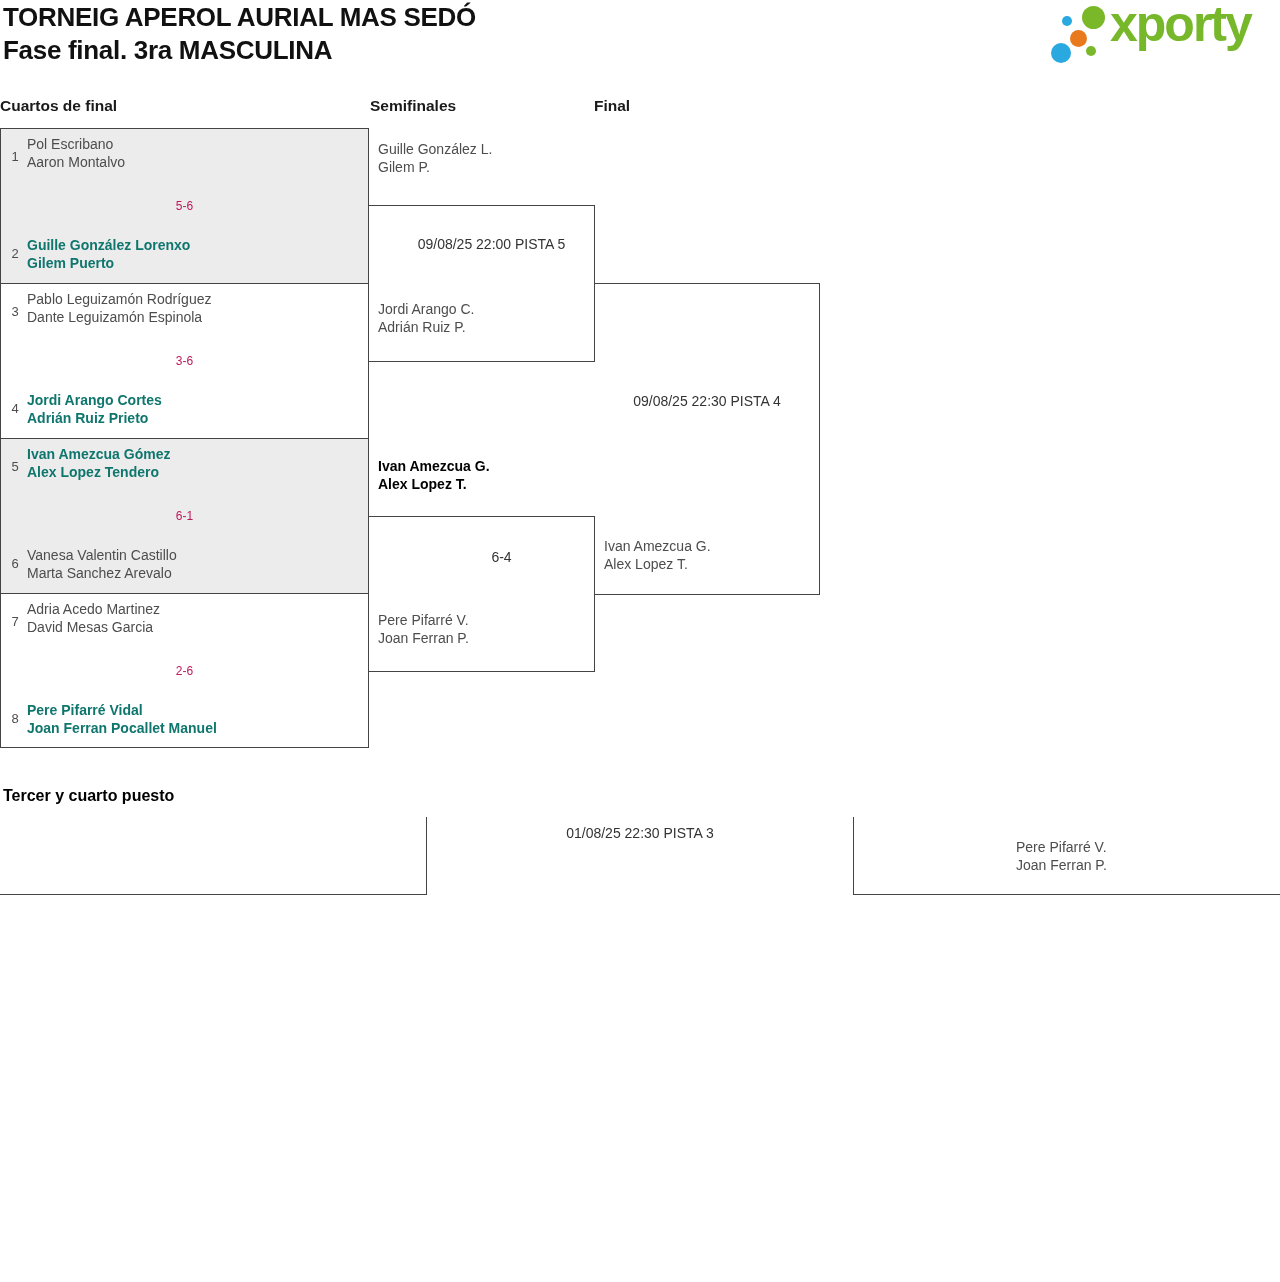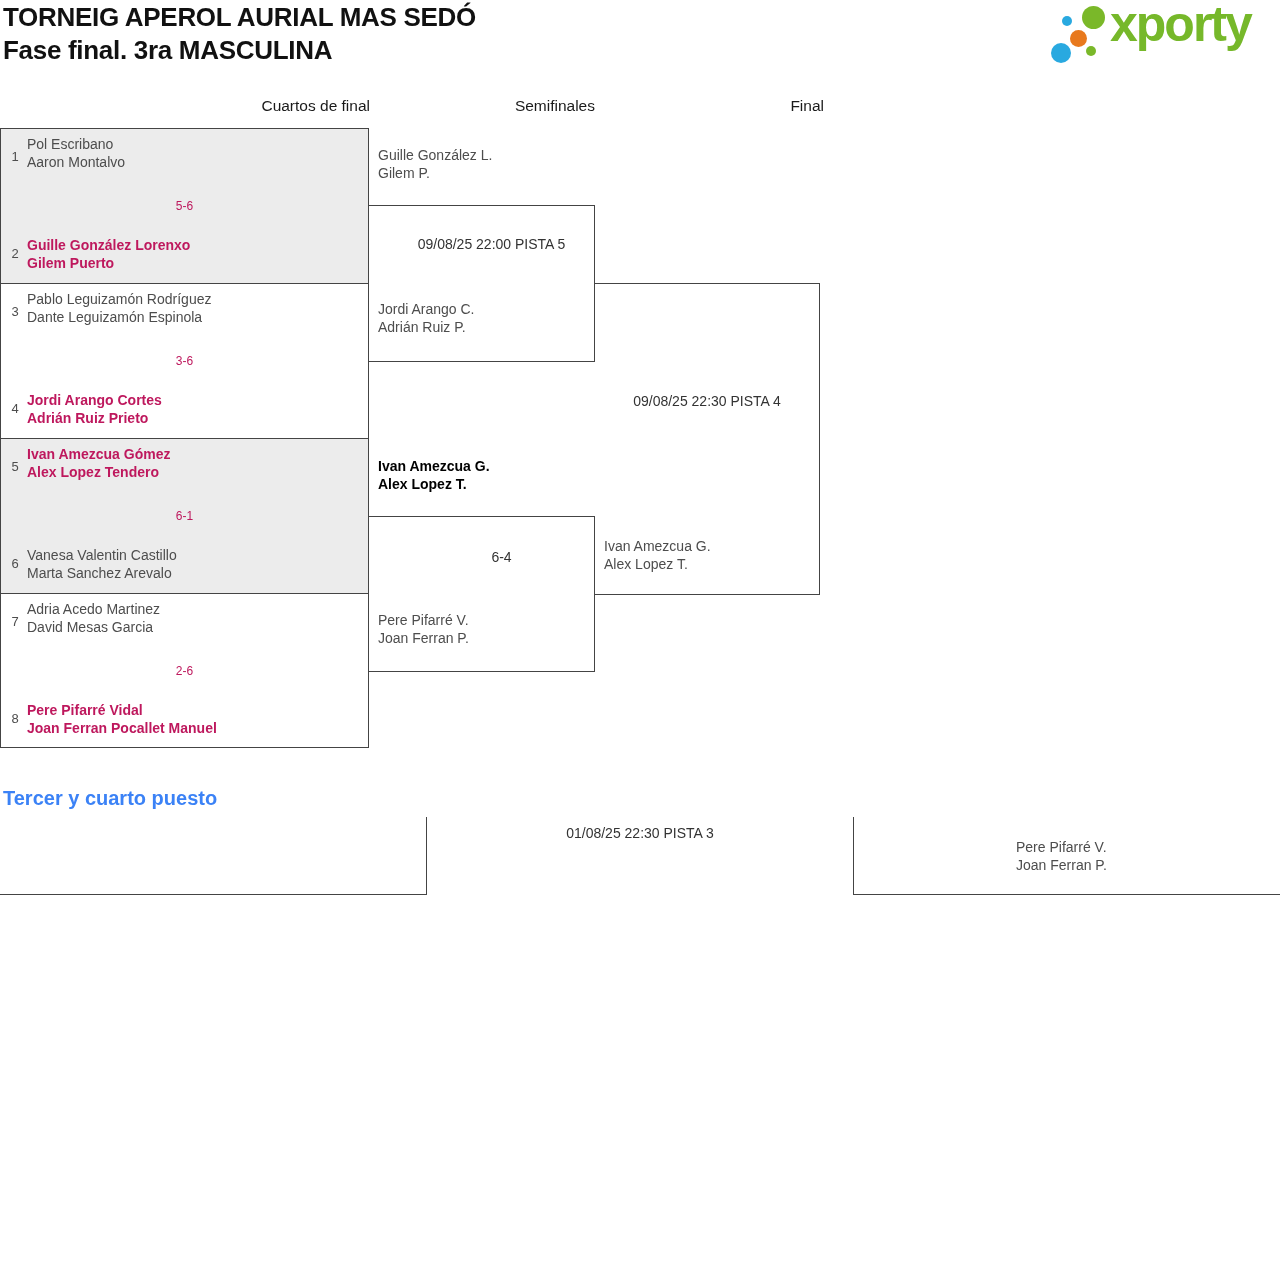--- a/index.html
+++ b/index.html
@@ -8,38 +8,38 @@
     font-family:"Liberation Sans", sans-serif;color:#111;overflow:hidden;
   }
   .abs{position:absolute;}
   
   .title{left:3px;top:1px;font-size:26px;line-height:33px;font-weight:700;color:#111;letter-spacing:-0.3px;}
   
   .logo{left:1045px;top:0;width:232px;height:72px;}
   .dot{position:absolute;border-radius:50%;}
   .logo-text{position:absolute;left:65px;top:-5px;font-size:50px;font-weight:700;letter-spacing:-2px;}
   
-  .col-head{top:97px;font-size:15.5px;font-weight:400;text-align:right;color:#1a1a1a;}
+  .col-head{top:97px;font-size:15.5px;font-weight:700;text-align:left;color:#1a1a1a;}
   
   .qf-box{left:0;width:369px;height:155px;border:1px solid #444;border-bottom:none;box-sizing:border-box;background:#fff;}
   .qf-box.shaded{background:#ececec;}
   .qf-box.last{border-bottom:1px solid #444;}
   .seed{position:absolute;left:6px;width:16px;font-size:13px;color:#4d4d4d;text-align:center;}
   .team{position:absolute;left:26px;font-size:14px;line-height:18px;color:#4d4d4d;white-space:nowrap;}
-  .team.winner{font-weight:700;color:#be185d;}
+  .team.winner{font-weight:700;color:#0f766e;}
   .score{position:absolute;left:0;width:100%;top:70px;font-size:12px;color:#be185d;text-align:center;}
   .seed-top{top:20px;} .team-top{top:6px;}
   .seed-bottom{top:117px;} .team-bottom{top:107px;}
   
   .hline,.vline{background:#444;}
   
   .names{font-size:14px;line-height:18px;color:#4d4d4d;white-space:nowrap;}
   .names.winner{font-weight:700;color:#000;}
   .minfo{font-size:14px;color:#333;text-align:center;white-space:nowrap;}
-  .tp-title{left:3px;top:787px;font-size:20px;font-weight:700;color:#3b82f6;}
+  .tp-title{left:3px;top:787px;font-size:16px;font-weight:700;color:#000000;}
 </style>
 </head>
 <body>
 
 <div class="abs title">
   <div>TORNEIG APEROL AURIAL MAS SEDÓ</div>
   <div>Fase final. 3ra MASCULINA</div>
 </div>
 
 <div class="abs logo">
@@ -114,21 +114,21 @@
 <div class="abs hline" style="left:369px;top:205px;width:226px;height:1px;"></div>
 <div class="abs hline" style="left:369px;top:361px;width:226px;height:1px;"></div>
 <div class="abs vline" style="left:594px;top:205px;width:1px;height:157px;"></div>
 <div class="abs hline" style="left:594px;top:283px;width:226px;height:1px;"></div>
 <div class="abs hline" style="left:369px;top:516px;width:226px;height:1px;"></div>
 <div class="abs hline" style="left:369px;top:671px;width:226px;height:1px;"></div>
 <div class="abs vline" style="left:594px;top:516px;width:1px;height:156px;"></div>
 <div class="abs hline" style="left:594px;top:594px;width:226px;height:1px;"></div>
 <div class="abs vline" style="left:819px;top:283px;width:1px;height:312px;"></div>
 
-<div class="abs names" style="left:378px;top:146px;">
+<div class="abs names" style="left:378px;top:140px;">
   <div>Guille González L.</div>
   <div>Gilem P.</div>
 </div>
 <div class="abs minfo" style="left:379px;top:236px;width:225px;">09/08/25 22:00 PISTA 5</div>
 <div class="abs names" style="left:378px;top:300px;">
   <div>Jordi Arango C.</div>
   <div>Adrián Ruiz P.</div>
 </div>
 
 <div class="abs names winner" style="left:378px;top:457px;">

